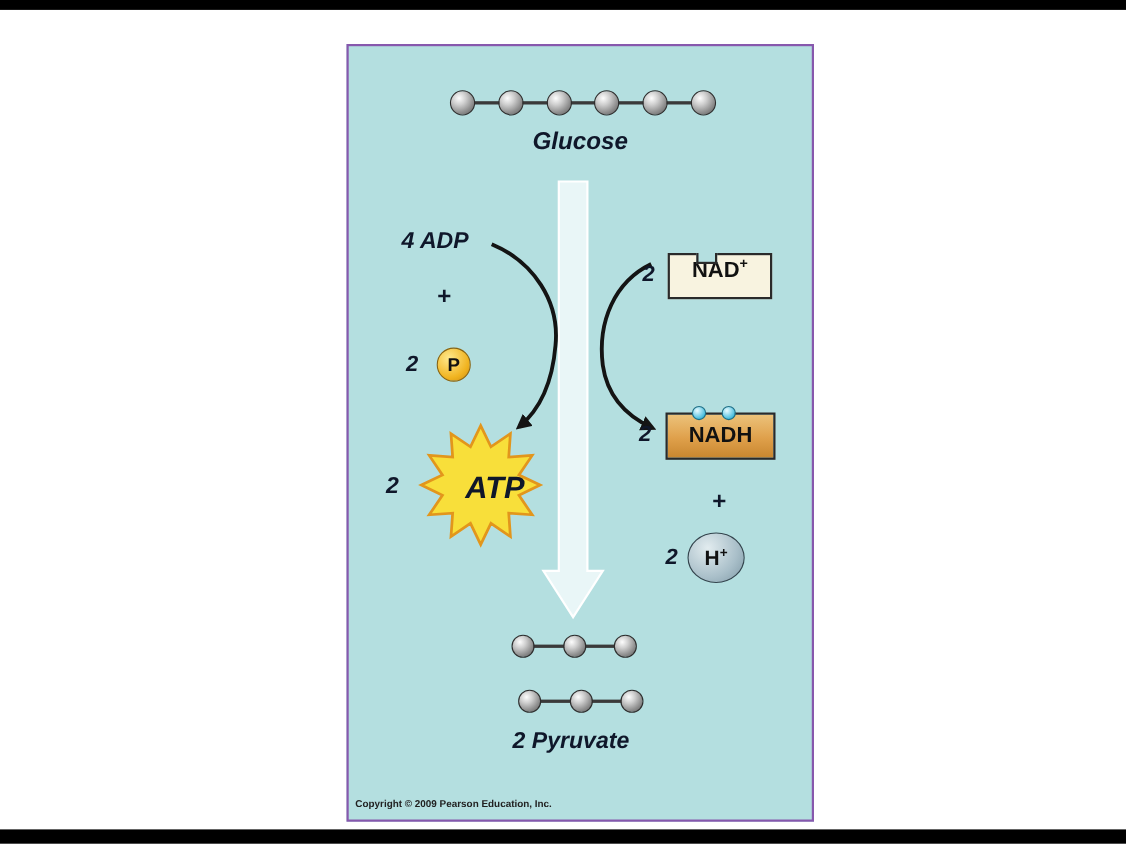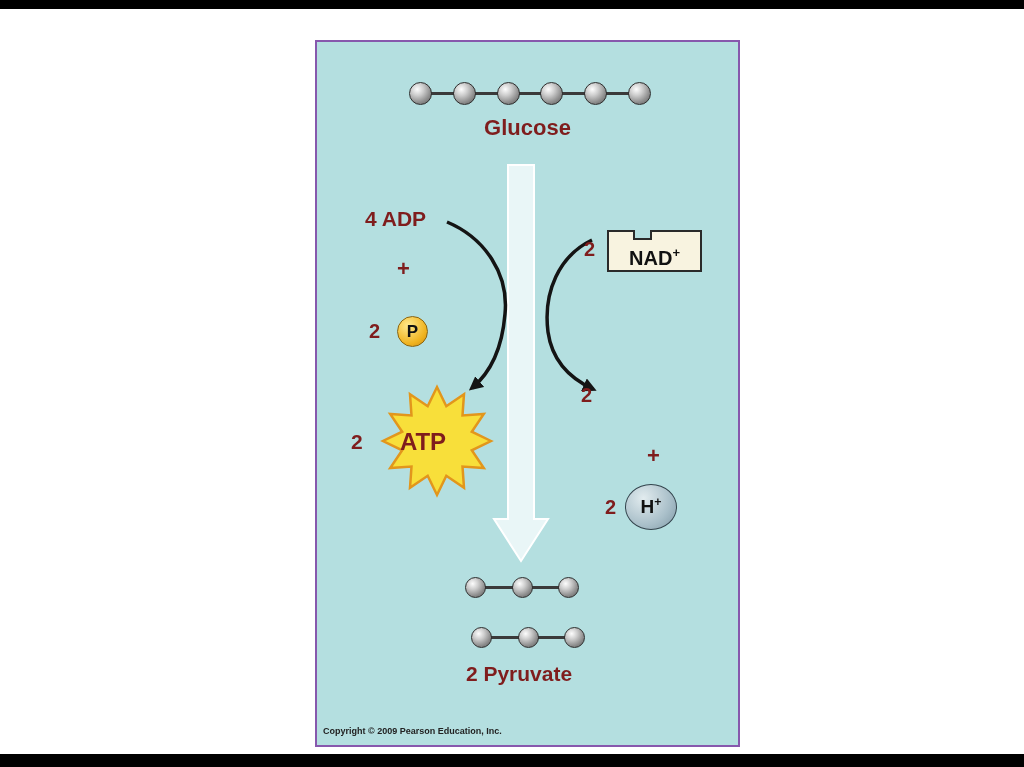--- a/index.html
+++ b/index.html
@@ -13,22 +13,23 @@
   .bar.bottom{bottom:0;height:13px;}
 
   .panel{
     position:absolute;left:315px;top:40px;width:421px;height:703px;
     border:2px solid var(--panel-border,#8758ad);
     background:var(--panel-bg,#b4dfe0);
   }
   .overlay-svg{position:absolute;left:0;top:0;pointer-events:none;}
 
   .lbl{
-    position:absolute;font-weight:bold;color:#7f1d1d;white-space:nowrap;
+    position:absolute;font-weight:bold;color:#0f172a;white-space:nowrap;
     line-height:1.1;
+    font-style:italic;
   }
   .lbl.center{text-align:center;}
 
   
   .chain{
     position:absolute;display:flex;justify-content:space-between;align-items:center;
   }
   .chain::before{
     content:"";position:absolute;left:8px;right:8px;top:calc(50% - 1.5px);
     height:3px;background:#3a3a3a;
@@ -46,21 +47,21 @@
     background:radial-gradient(circle at 35% 30%, #ffe98c 0%, var(--p-circle,#f0b31f) 65%, #c98a12 100%);
     border:1.5px solid #8a6410;box-sizing:border-box;
     display:flex;align-items:center;justify-content:center;
     font-weight:bold;font-size:17px;color:#111;
   }
 
   
   .nad-box{
     position:absolute;left:290px;top:188px;width:95px;height:42px;box-sizing:border-box;
     background:var(--nad-box,#f8f3e0);border:2px solid #2a2a2a;
-    display:flex;align-items:flex-end;justify-content:center;
+    display:flex;align-items:flex-start;justify-content:center;
     font-weight:bold;font-size:20px;color:#111;
   }
   .nad-notch{
     position:absolute;top:-2px;left:24px;width:15px;height:8px;
     background:var(--panel-bg,#b4dfe0);
     border-left:2px solid #2a2a2a;border-right:2px solid #2a2a2a;border-bottom:2px solid #2a2a2a;
   }
 
   
   .nadh-box{
@@ -130,29 +131,34 @@
   <div class="lbl" style="left:48px;top:165px;font-size:21px;">4 ADP</div>
 
   <div class="lbl" style="left:80px;top:215px;font-size:22px;">+</div>
 
   <div class="lbl" style="left:52px;top:278px;font-size:20px;">2</div>
   <div class="p-circle">
     <span>P</span>
   </div>
 
   <div class="lbl" style="left:34px;top:388px;font-size:21px;">2</div>
-  <div class="lbl center" style="left:71px;top:387px;width:70px;font-size:24px;">ATP</div>
+  <div class="lbl center" style="left:98px;top:387px;width:70px;font-size:28px;">ATP</div>
 
   <div class="lbl" style="left:267px;top:196px;font-size:20px;">2</div>
   <div class="nad-box">
     <span class="nad-notch"></span>
     <span><span>NAD</span><sup>+</sup></span>
   </div>
 
   <div class="lbl" style="left:264px;top:342px;font-size:20px;">2</div>
+  <div class="nadh-box">
+    <span class="dot d1"></span>
+    <span class="dot d2"></span>
+    <span>NADH</span>
+  </div>
 
   <div class="lbl" style="left:330px;top:402px;font-size:22px;">+</div>
 
   <div class="lbl" style="left:288px;top:454px;font-size:20px;">2</div>
   <div class="h-circle">
     <span><span>H</span><sup>+</sup></span>
   </div>
 
   <div class="chain small" style="left:148px;top:535px;width:114px;height:21px;">
       <span class="sphere"></span>

